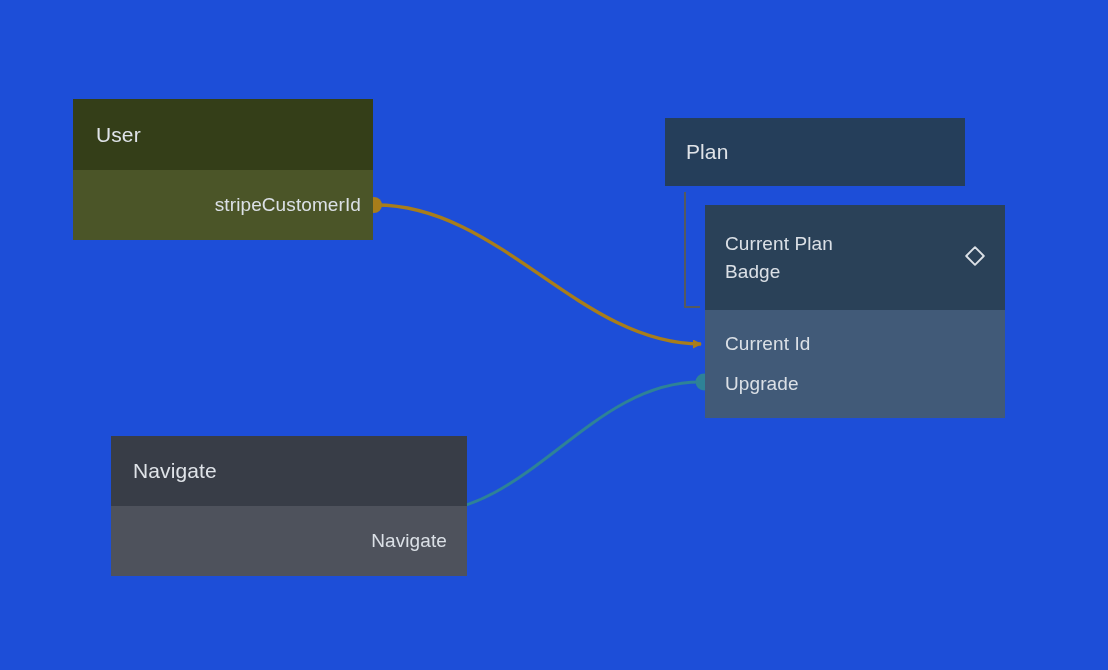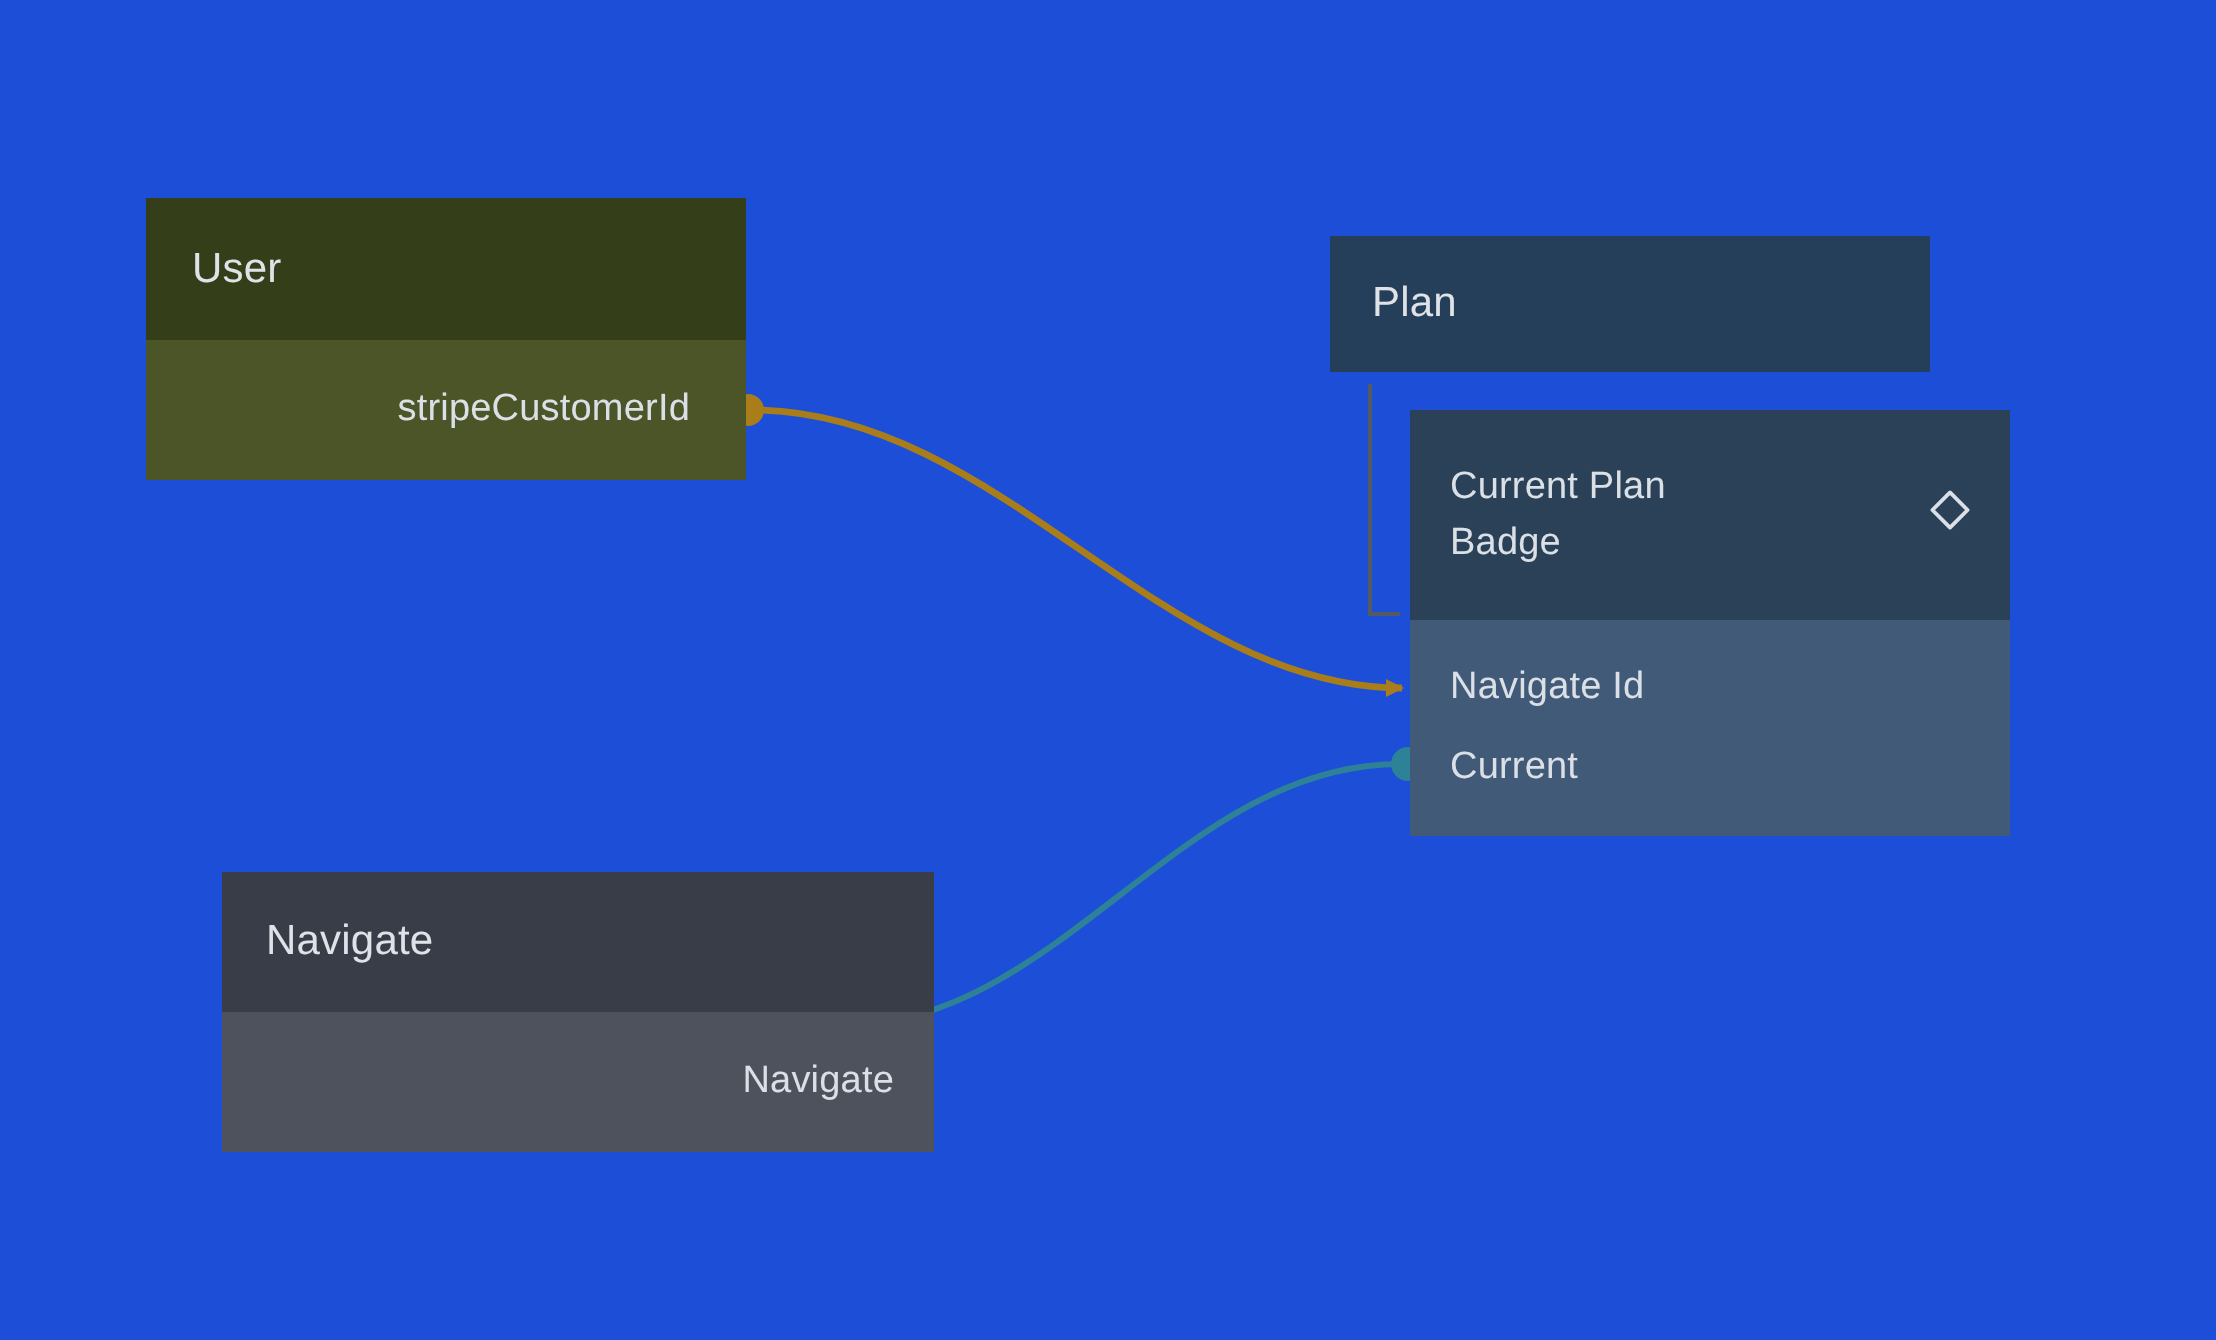--- a/index.html
+++ b/index.html
@@ -47,21 +47,21 @@
     padding-left: 23px;
   }
   #node-user .node-header .title {
     font-size: 21px;
     color: #dfe3e8;
     letter-spacing: 0.1px;
   }
   #node-user .node-row {
     height: 70px;
     background: #4b5528;
-    padding-right: 28px;
+    padding-right: 12px;
     justify-content: flex-end;
   }
   #node-user .node-row .field {
     font-size: 19px;
     color: #dbe0e6;
     letter-spacing: 0.1px;
   }
 
   
   #node-page {
@@ -218,22 +218,22 @@
     <div id="badge-block">
       <span class="badge-label">Current Plan
 Badge</span>
       <span class="badge-icon">
         <svg width="24" height="24" viewBox="0 0 24 24">
           <path d="M12 3.2 L20.8 12 L12 20.8 L3.2 12 Z" fill="none" stroke="#dbe0e6" stroke-width="1.9" stroke-linejoin="round"></path>
         </svg>
       </span>
     </div>
     <div id="rows-block">
-      <div class="row-item">Navigate Id</div>
-      <div class="row-item">Current</div>
+      <div class="row-item">Current Id</div>
+      <div class="row-item">Upgrade</div>
     </div>
   </div>
 
   <div class="node" id="node-navigate">
     <div class="node-header">
       <span class="title">Navigate</span>
     </div>
     <div class="node-row">
       <span class="field">Navigate</span>
     </div>

